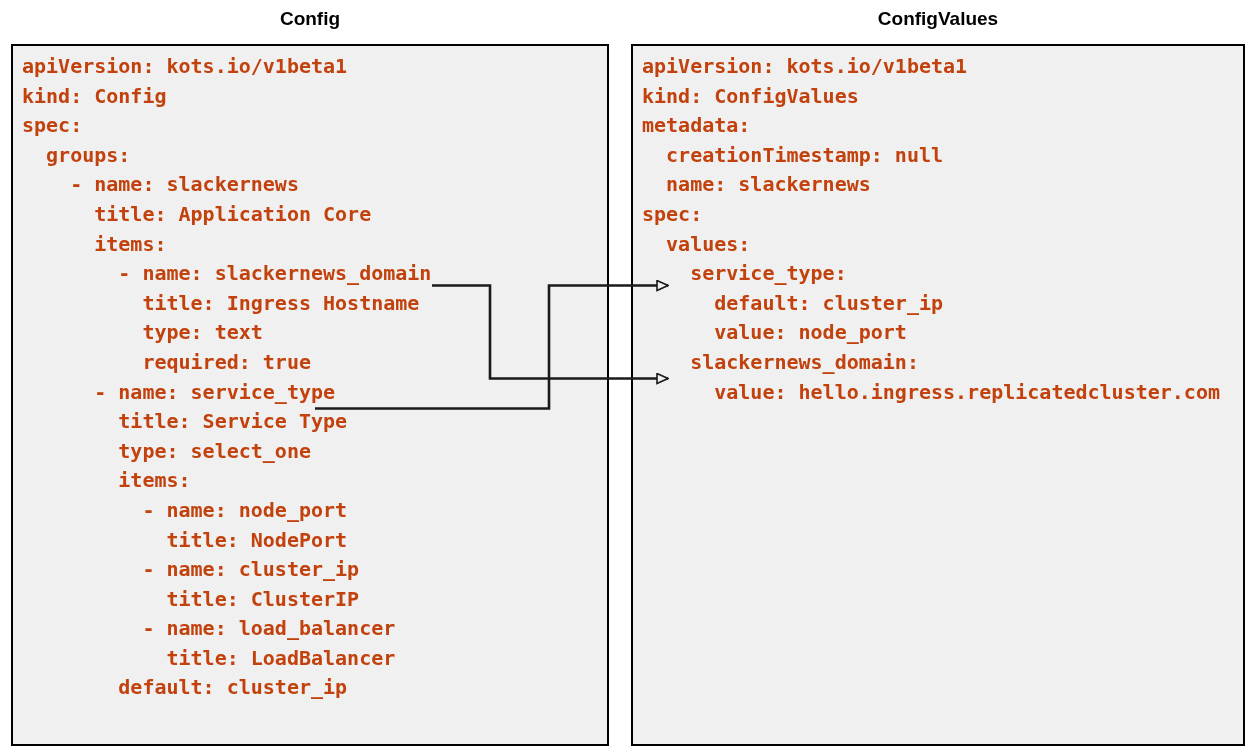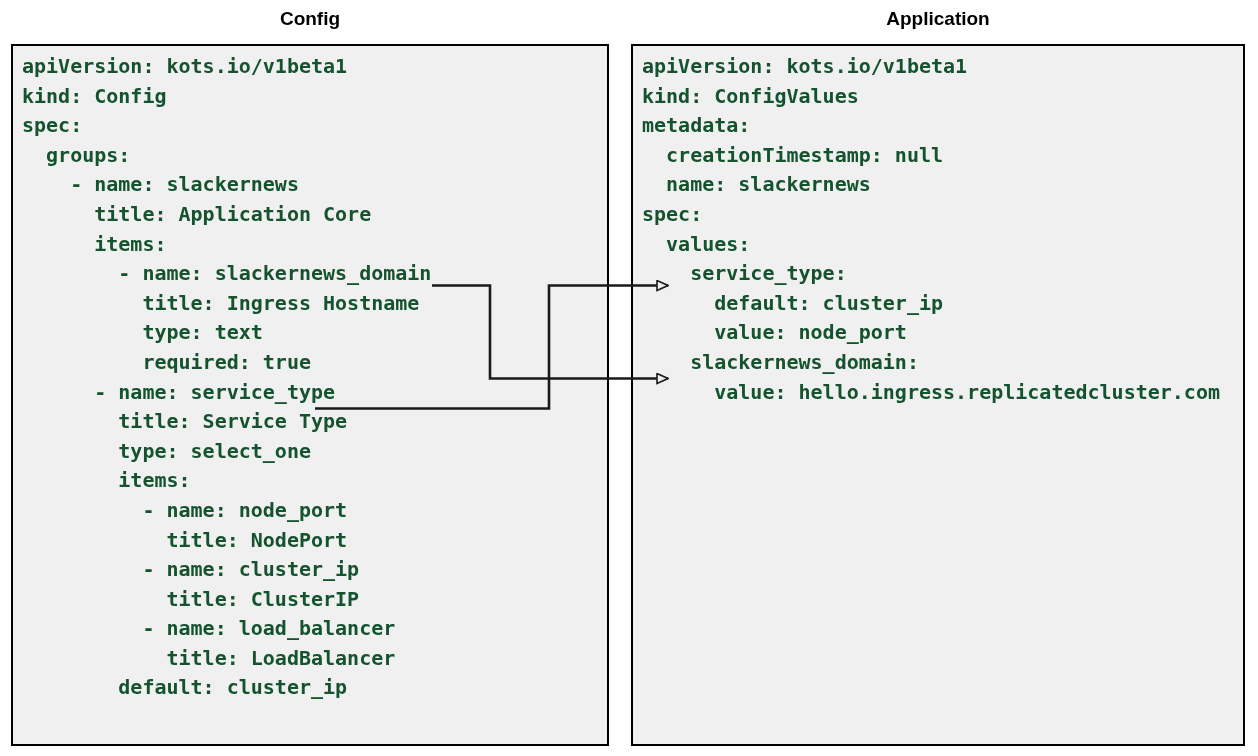--- a/index.html
+++ b/index.html
@@ -60,21 +60,21 @@
   .code-block {
     position: absolute;
     left: 9px;
     top: 6px;
     right: 0;
     margin: 0;
     font-family: "DejaVu Sans Mono", "Liberation Mono", monospace;
     font-weight: bold;
     font-size: 20px;
     line-height: 29.6px;
-    color: #14532d;
+    color: #c2410c;
     white-space: pre;
     letter-spacing: 0px;
   }
   .code-line {
     display: block;
     height: 29.6px;
     white-space: pre;
   }
 
   
@@ -87,21 +87,21 @@
     pointer-events: none;
   }
 </style>
 </head>
 <body>
 
 <div class="stage">
 
   <div class="panel-title" id="title-config">Config</div>
 
-  <div class="panel-title" id="title-values">Application</div>
+  <div class="panel-title" id="title-values">ConfigValues</div>
 
   <div class="panel" id="panel-config">
     <div class="code-block" id="code-config"><span class="code-line">apiVersion: kots.io/v1beta1</span><span class="code-line">kind: Config</span><span class="code-line">spec:</span><span class="code-line">  groups:</span><span class="code-line">    - name: slackernews</span><span class="code-line">      title: Application Core</span><span class="code-line">      items:</span><span class="code-line">        - name: slackernews_domain</span><span class="code-line">          title: Ingress Hostname</span><span class="code-line">          type: text</span><span class="code-line">          required: true</span><span class="code-line">      - name: service_type</span><span class="code-line">        title: Service Type</span><span class="code-line">        type: select_one</span><span class="code-line">        items:</span><span class="code-line">          - name: node_port</span><span class="code-line">            title: NodePort</span><span class="code-line">          - name: cluster_ip</span><span class="code-line">            title: ClusterIP</span><span class="code-line">          - name: load_balancer</span><span class="code-line">            title: LoadBalancer</span><span class="code-line">        default: cluster_ip</span></div>
   </div>
 
   <div class="panel" id="panel-values">
     <div class="code-block" id="code-values"><span class="code-line">apiVersion: kots.io/v1beta1</span><span class="code-line">kind: ConfigValues</span><span class="code-line">metadata:</span><span class="code-line">  creationTimestamp: null</span><span class="code-line">  name: slackernews</span><span class="code-line">spec:</span><span class="code-line">  values:</span><span class="code-line">    service_type:</span><span class="code-line">      default: cluster_ip</span><span class="code-line">      value: node_port</span><span class="code-line">    slackernews_domain:</span><span class="code-line">      value: hello.ingress.replicatedcluster.com</span></div>
   </div>
 
   <svg id="connectors" viewBox="0 0 1258 756" width="1258" height="756">

